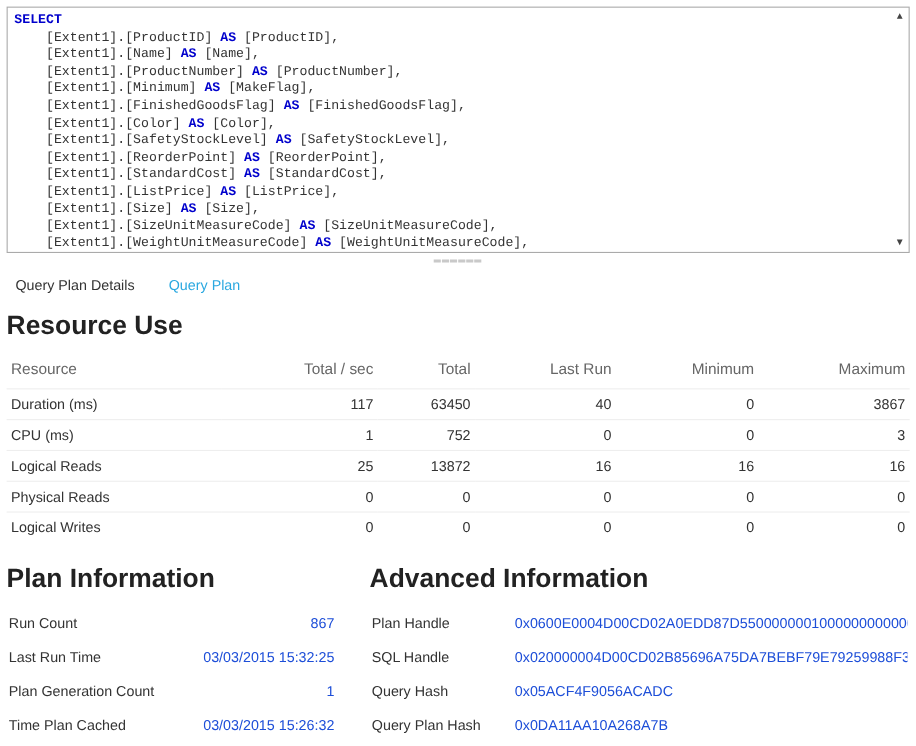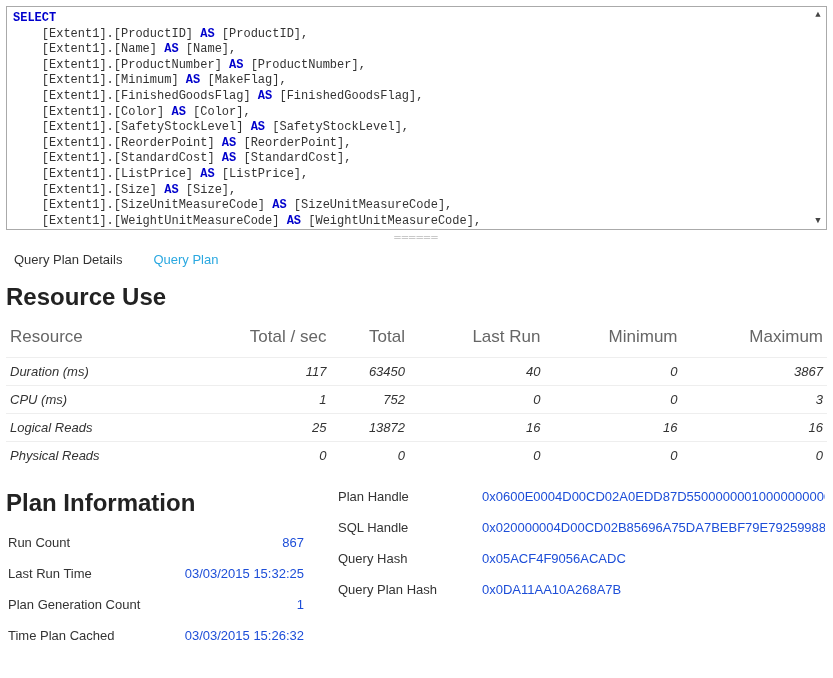--- a/index.html
+++ b/index.html
@@ -63,49 +63,48 @@
   }
   table.resource {
     width: 100%;
     border-collapse: collapse;
   }
   table.resource th {
     text-align: left;
     font-weight: 400;
     color: #666;
     padding: 6px 4px 10px 4px;
-    font-size: 17px;
+    font-size: 14px;
   }
   table.resource th.num, table.resource td.num { text-align: right; }
   table.resource td {
     padding: 6px 4px;
     border-top: 1px solid #eee;
     font-size: 13px;
     color: #333;
-    font-style: italic;
   }
   .info-cols {
     display: flex;
     gap: 30px;
     margin-top: 12px;
   }
   .info-col.left { width: 300px; }
   .info-col.right { flex: 1; overflow: hidden; }
   .info-col h2.section { margin-top: 8px; }
   .kv {
     display: flex;
     justify-content: space-between;
     padding: 8px 2px;
     font-size: 13px;
   }
   .kv .k { color: #333; }
   .kv .v { color: #1d4ed8; text-align: right; white-space: nowrap; overflow: hidden; text-overflow: clip; }
   .info-col.right .kv .k { width: 120px; flex-shrink: 0; }
   .info-col.right .kv .v { text-align: left; flex: 1; }
-  .info-col.right .kv { justify-content: center; gap: 24px; }
+  .info-col.right .kv { justify-content: center; gap: 10px; }
 </style>
 </head>
 <body>
 
 <div class="sql-box"><span class="scroll-up">▲</span><span class="kw">SELECT</span>
 <span><span class="ident">    [Extent1].[ProductID] </span><span class="kw">AS</span><span class="ident"> [ProductID],</span></span>
 <span><span class="ident">    [Extent1].[Name] </span><span class="kw">AS</span><span class="ident"> [Name],</span></span>
 <span><span class="ident">    [Extent1].[ProductNumber] </span><span class="kw">AS</span><span class="ident"> [ProductNumber],</span></span>
 <span><span class="ident">    [Extent1].[Minimum] </span><span class="kw">AS</span><span class="ident"> [MakeFlag],</span></span>
 <span><span class="ident">    [Extent1].[FinishedGoodsFlag] </span><span class="kw">AS</span><span class="ident"> [FinishedGoodsFlag],</span></span>
@@ -165,20 +164,28 @@
       <td class="num">16</td>
     </tr>
     <tr>
       <td>Physical Reads</td>
       <td class="num">0</td>
       <td class="num">0</td>
       <td class="num">0</td>
       <td class="num">0</td>
       <td class="num">0</td>
     </tr>
+    <tr>
+      <td>Logical Writes</td>
+      <td class="num">0</td>
+      <td class="num">0</td>
+      <td class="num">0</td>
+      <td class="num">0</td>
+      <td class="num">0</td>
+    </tr>
   </tbody>
 </table>
 
 <div class="info-cols">
   <div class="info-col left">
     <h2 class="section">Plan Information</h2>
     <div class="kv">
       <span class="k">Run Count</span>
       <span class="v">867</span>
     </div>
@@ -190,20 +197,21 @@
       <span class="k">Plan Generation Count</span>
       <span class="v">1</span>
     </div>
     <div class="kv">
       <span class="k">Time Plan Cached</span>
       <span class="v">03/03/2015 15:26:32</span>
     </div>
   </div>
 
   <div class="info-col right">
+    <h2 class="section">Advanced Information</h2>
     <div class="kv">
       <span class="k">Plan Handle</span>
       <span class="v">0x0600E0004D00CD02A0EDD87D5500000001000000000000000000000</span>
     </div>
     <div class="kv">
       <span class="k">SQL Handle</span>
       <span class="v">0x020000004D00CD02B85696A75DA7BEBF79E79259988F30C3000000000</span>
     </div>
     <div class="kv">
       <span class="k">Query Hash</span>

